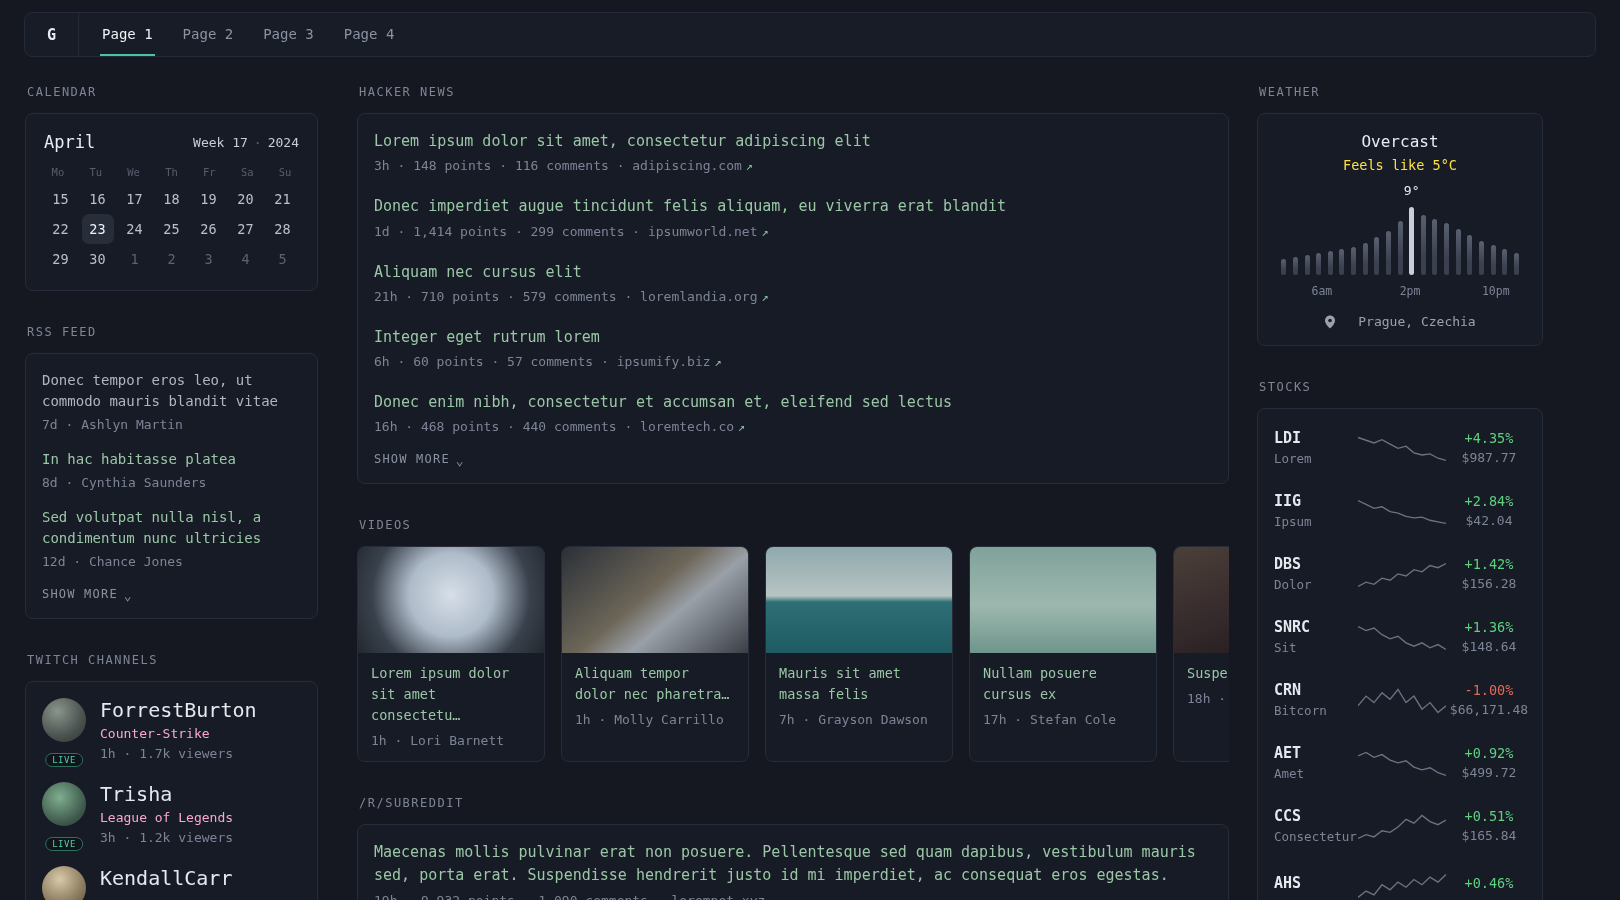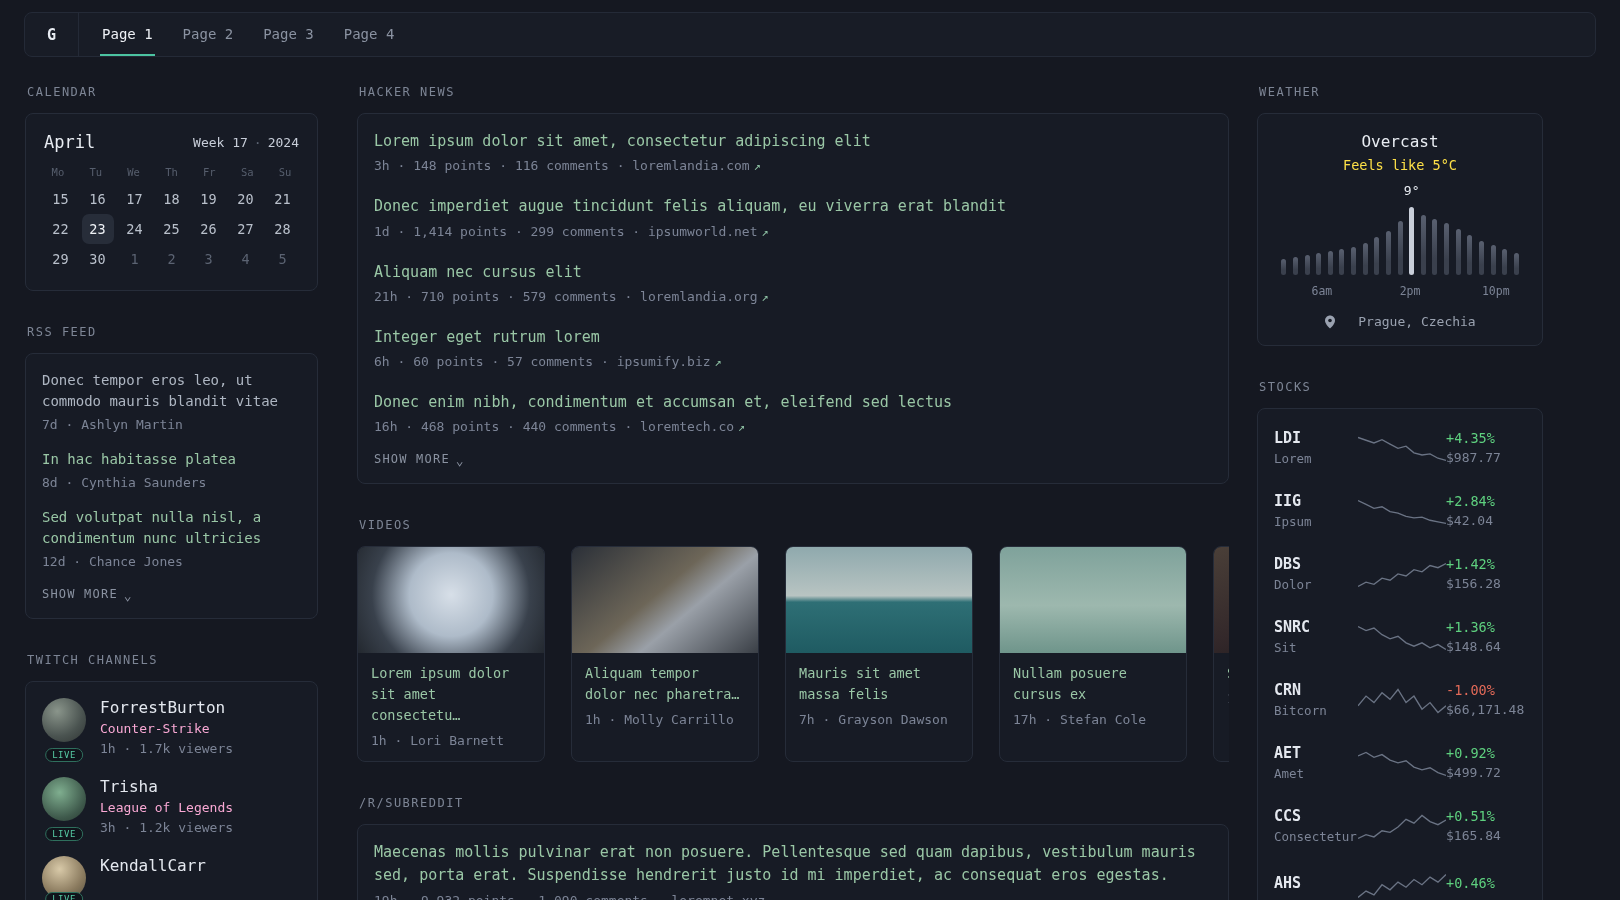--- a/index.html
+++ b/index.html
@@ -88,28 +88,28 @@
   .tw-avatar-wrap { position:relative; flex:none; width:44px; }
   .tw-avatar { width:44px; height:44px; border-radius:50%; }
   .av1 { background:radial-gradient(circle at 35% 30%, #8a958b, #4a5350 60%, #2e3433); }
   .av2 { background:radial-gradient(circle at 40% 35%, #7fae8f, #3f5a4c 65%, #263730); }
   .av3 { background:radial-gradient(circle at 40% 30%, #d8c9a8, #8a7a5e 60%, #55503f); }
   .live-badge {
     position:absolute; left:50%; transform:translateX(-50%); bottom:-6px;
     background:#10141b; border:1px solid #2f6f5d; color:#56c9a3;
     font-size:9px; letter-spacing:0.5px; padding:1px 6px; border-radius:8px;
   }
-  .tw-name { font-size:16px; color:#e4e8ef; }
+  .tw-name { font-size:20px; color:#e4e8ef; }
   .tw-game { font-size:13px; color:#f9a8d4; margin-top:4px; }
   
   .post { margin-bottom:22px; }
   .post:last-of-type { margin-bottom:0; }
   .post-title { font-size:15px; line-height:1.55; }
   
-  .videos-row { display:flex; gap:26px; overflow:hidden; }
+  .videos-row { display:flex; gap:16px; overflow:hidden; }
   .video-card {
     flex:none; width:188px;
     background:#171b25; border:1px solid #262c39; border-radius:8px;
     overflow:hidden; cursor:pointer;
   }
   .v-thumb { width:100%; height:106px; }
   .t1 { background:radial-gradient(circle at 50% 45%, #d7dfe8 0%, #aebbc9 38%, #39414c 72%, #23282f 100%); }
   .t2 { background:linear-gradient(140deg, #2b3038 0%, #6d6658 45%, #9aa0a8 62%, #3a3f46 100%); }
   .t3 { background:linear-gradient(180deg, #8fa9ad 0%, #b8c4c2 46%, #2e6f75 52%, #1f5b62 100%); }
   .t4 { background:linear-gradient(180deg, #7fa29b 0%, #9db8ae 55%, #6f958b 100%); }
@@ -136,21 +136,21 @@
   .w-loc { margin-top:15px; display:flex; justify-content:center; align-items:center; gap:22px; font-size:13px; color:#9aa2b0; }
   .pin-svg { width:12px; height:14px; fill:#9aa2b0; }
   
   .stocks-card { padding:7px 16px; }
   .stock-row { display:flex; align-items:center; padding:13px 0; cursor:pointer; }
   .s-left { width:84px; flex:none; }
   .s-sym { font-size:15px; font-weight:bold; color:#e4e8ef; }
   .s-name { font-size:12.5px; color:#7c8496; margin-top:4px; }
   .s-spark { flex:1; display:flex; justify-content:center; }
   .sparksvg { width:88px; height:30px; }
-  .s-right { width:86px; flex:none; text-align:left; }
+  .s-right { width:86px; flex:none; text-align:center; }
   .s-change { font-size:13.5px; }
   .s-change.pos { color:#5ed07f; }
   .s-change.neg { color:#e26a58; }
   .s-price { font-size:13px; color:#7c8496; margin-top:4px; }
 </style>
 </head>
 <body>
 
 <header class="topbar">
   <div class="logo">G</div>
@@ -273,36 +273,36 @@
     </section>
   </div>
 
   <div class="col-mid">
     <section>
       <h2 class="sec-title">HACKER NEWS</h2>
       <div class="card">
         <div>
             <div class="post">
               <div class="post-title link">Lorem ipsum dolor sit amet, consectetur adipiscing elit</div>
-              <div class="meta"><span>3h · 148 points · 116 comments · </span><span class="source">loremlandia.com</span><span class="ext-arrow">↗</span></div>
+              <div class="meta"><span>3h · 148 points · 116 comments · </span><span class="source">adipiscing.com</span><span class="ext-arrow">↗</span></div>
             </div>
             <div class="post">
               <div class="post-title link">Donec imperdiet augue tincidunt felis aliquam, eu viverra erat blandit</div>
               <div class="meta"><span>1d · 1,414 points · 299 comments · </span><span class="source">ipsumworld.net</span><span class="ext-arrow">↗</span></div>
             </div>
             <div class="post">
               <div class="post-title link">Aliquam nec cursus elit</div>
               <div class="meta"><span>21h · 710 points · 579 comments · </span><span class="source">loremlandia.org</span><span class="ext-arrow">↗</span></div>
             </div>
             <div class="post">
               <div class="post-title link">Integer eget rutrum lorem</div>
               <div class="meta"><span>6h · 60 points · 57 comments · </span><span class="source">ipsumify.biz</span><span class="ext-arrow">↗</span></div>
             </div>
             <div class="post">
-              <div class="post-title link">Donec enim nibh, condimentum et accumsan et, eleifend sed lectus</div>
+              <div class="post-title link">Donec enim nibh, consectetur et accumsan et, eleifend sed lectus</div>
               <div class="meta"><span>16h · 468 points · 440 comments · </span><span class="source">loremtech.co</span><span class="ext-arrow">↗</span></div>
             </div>
           </div>
         <div class="show-more">
           <span>SHOW MORE</span>
           <span class="chev">⌄</span>
         </div>
       </div>
     </section>
 

